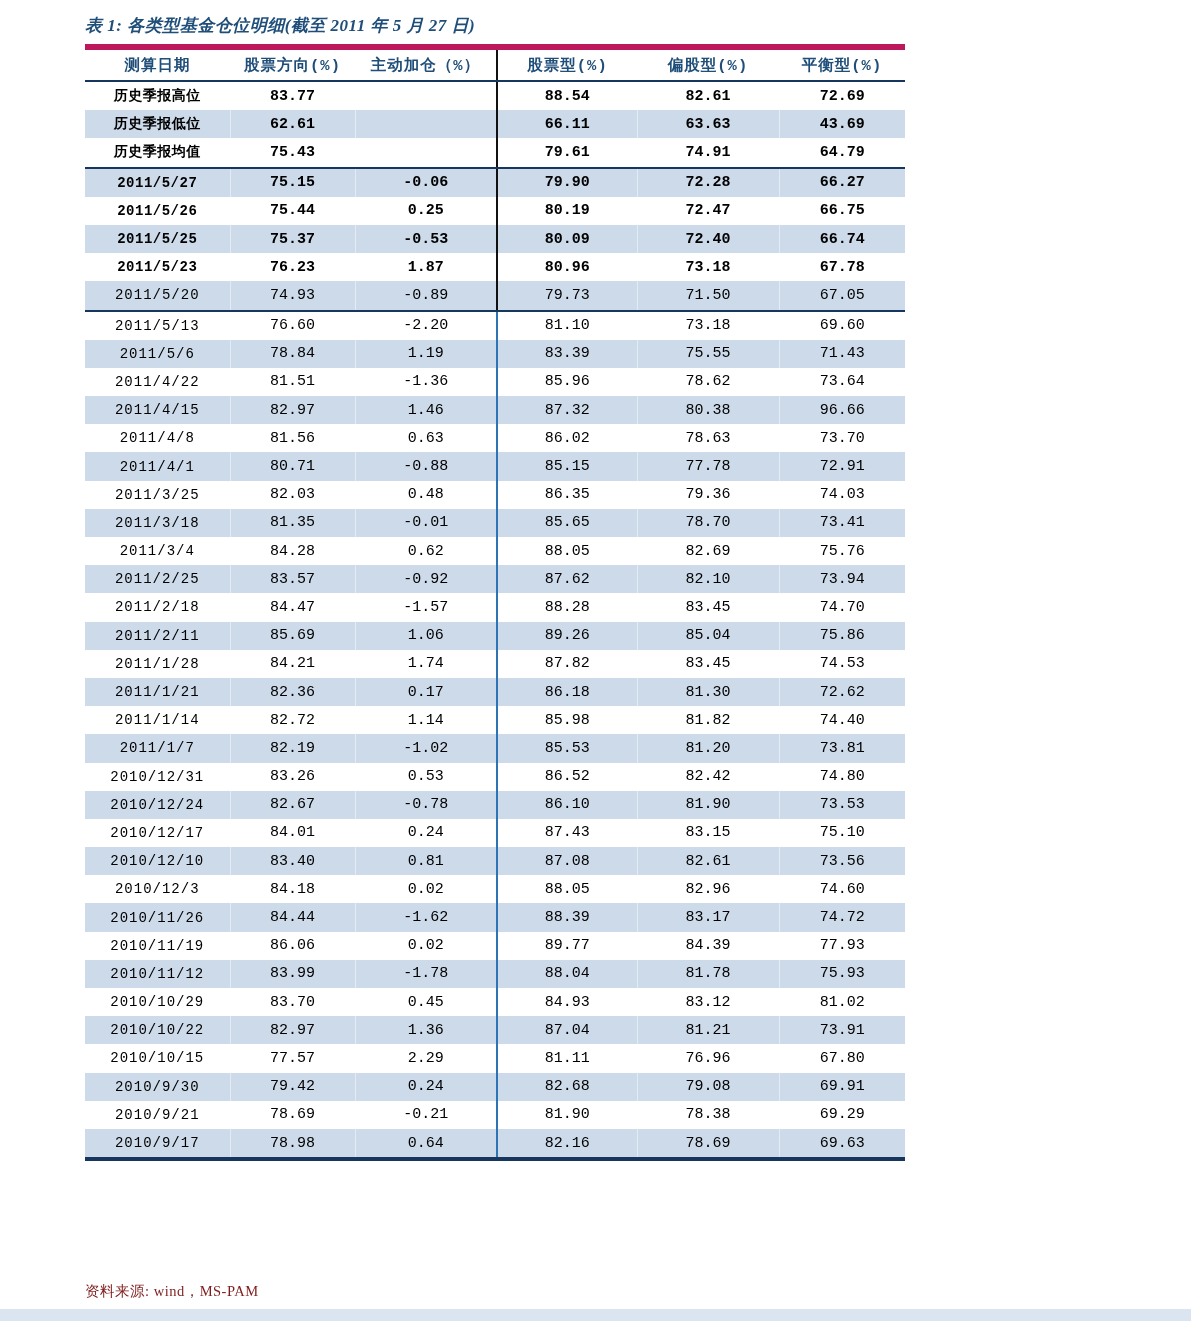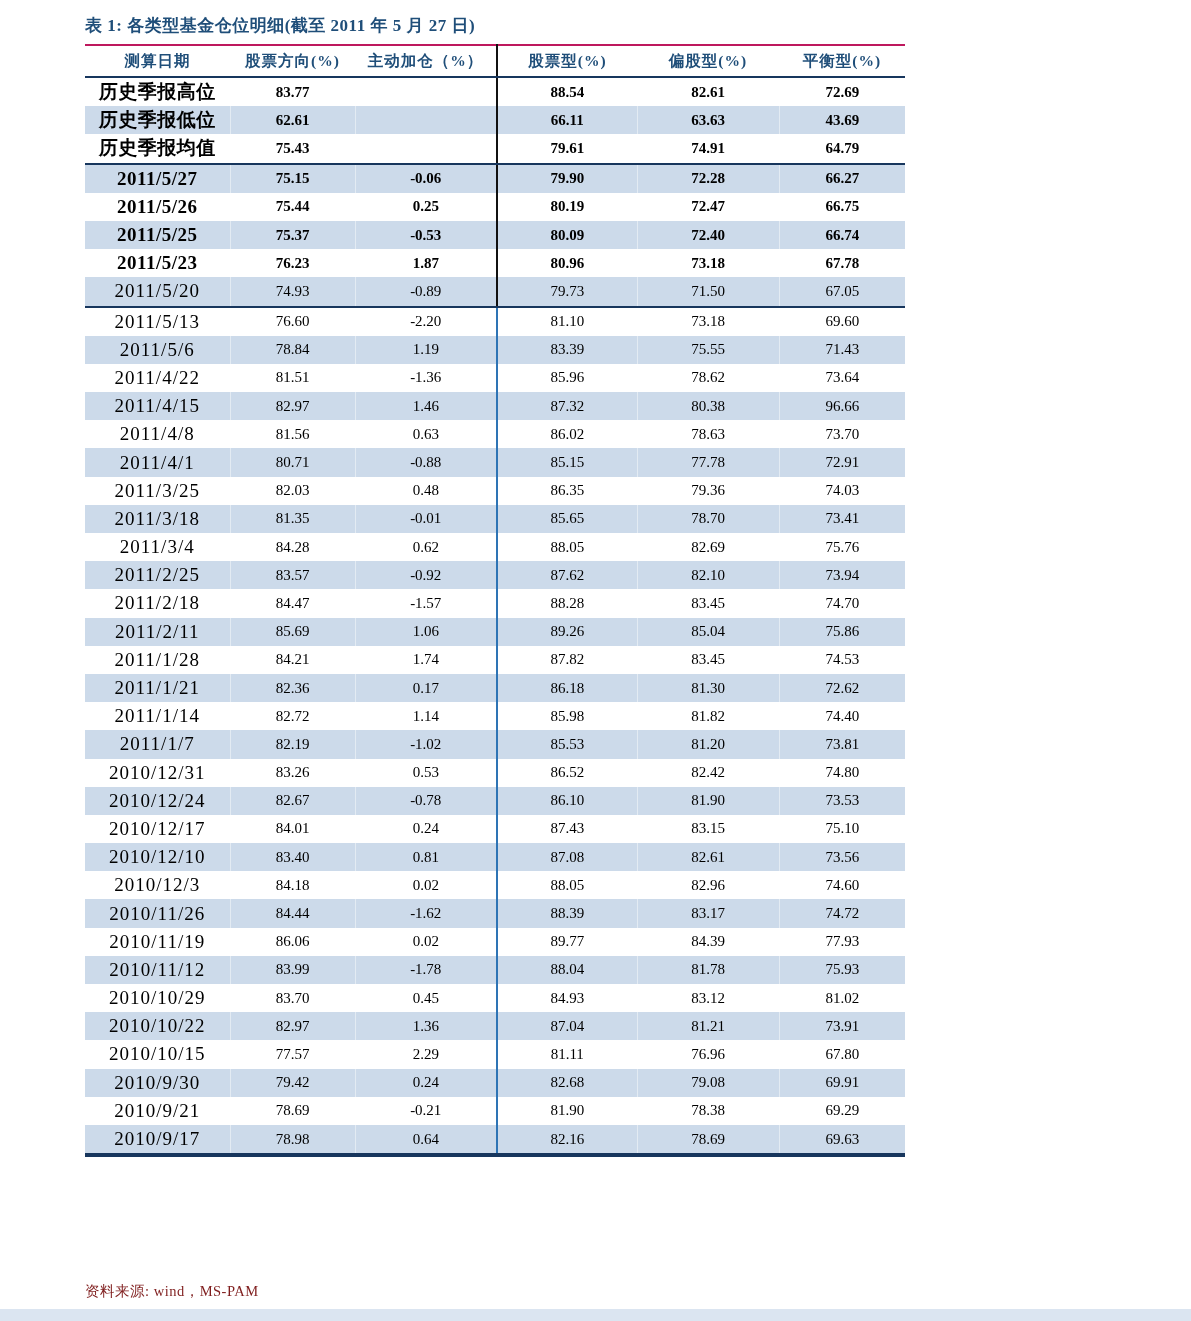--- a/index.html
+++ b/index.html
@@ -3,45 +3,46 @@
 <meta charset="utf-8">
 <style>
   html,body{margin:0;padding:0;}
   body{
     width:1191px;height:1321px;position:relative;background:#ffffff;
     font-family:"Liberation Serif","DejaVu Serif",serif;
     -webkit-font-smoothing:antialiased;
   }
   .page-title{
     position:absolute;left:85px;top:14px;width:820px;
-    font-size:17px;font-weight:bold;color:#1F4E79;letter-spacing:0.5px;
+    font-size:17px;font-weight:bold;color:#1F4E79;letter-spacing:0.5px;font-style:italic;
   }
   .table-wrap{
     position:absolute;left:85px;top:44px;width:820px;
   }
   table{
     width:820px;border-collapse:collapse;table-layout:fixed;
-    border-top:2px solid #be185d;
+    border-top:6px solid #be185d;
     border-bottom:4px solid #17365D;
+    font-family:Liberation Mono, monospace;
   }
   col.c1{width:145px;} col.c2{width:125px;} col.c3{width:142px;}
   col.c4{width:140px;} col.c5{width:142px;} col.c6{width:126px;}
   th{
     height:30px;color:#1F4E79;font-weight:bold;font-size:15.5px;
     text-align:center;vertical-align:middle;letter-spacing:1px;
     border-bottom:2px solid #17365D;background:#ffffff;padding:0;
   }
   td{
     height:28.2px;font-size:15px;text-align:center;vertical-align:middle;
     color:#000;padding:0;border-right:1px solid rgba(255,255,255,0.45);
   }
   td:last-child{border-right:none;}
   tbody tr:nth-child(even) td{background:#CCDAEA;}
   tbody tr.bold td{font-weight:bold;}
-  td.label-cell{letter-spacing:1px;font-size:19px;}
+  td.label-cell{letter-spacing:1px;font-size:14px;}
   tbody tr.bold td.label-cell{letter-spacing:0.5px;}
   
   tbody tr:nth-child(3) td{border-bottom:2.5px solid #17365D;}
   tbody tr:nth-child(8) td{border-bottom:2.5px solid #17365D;}
   
   thead th:nth-child(3){border-right:2px solid #111111;}
   tbody tr:nth-child(-n+8) td:nth-child(3){border-right:2px solid #111111;}
   tbody tr:nth-child(n+9) td:nth-child(3){border-right:2px solid #2E74B5;}
   .source-line{
     position:absolute;left:85px;top:1282px;font-size:14.5px;color:#7f1d1d;

